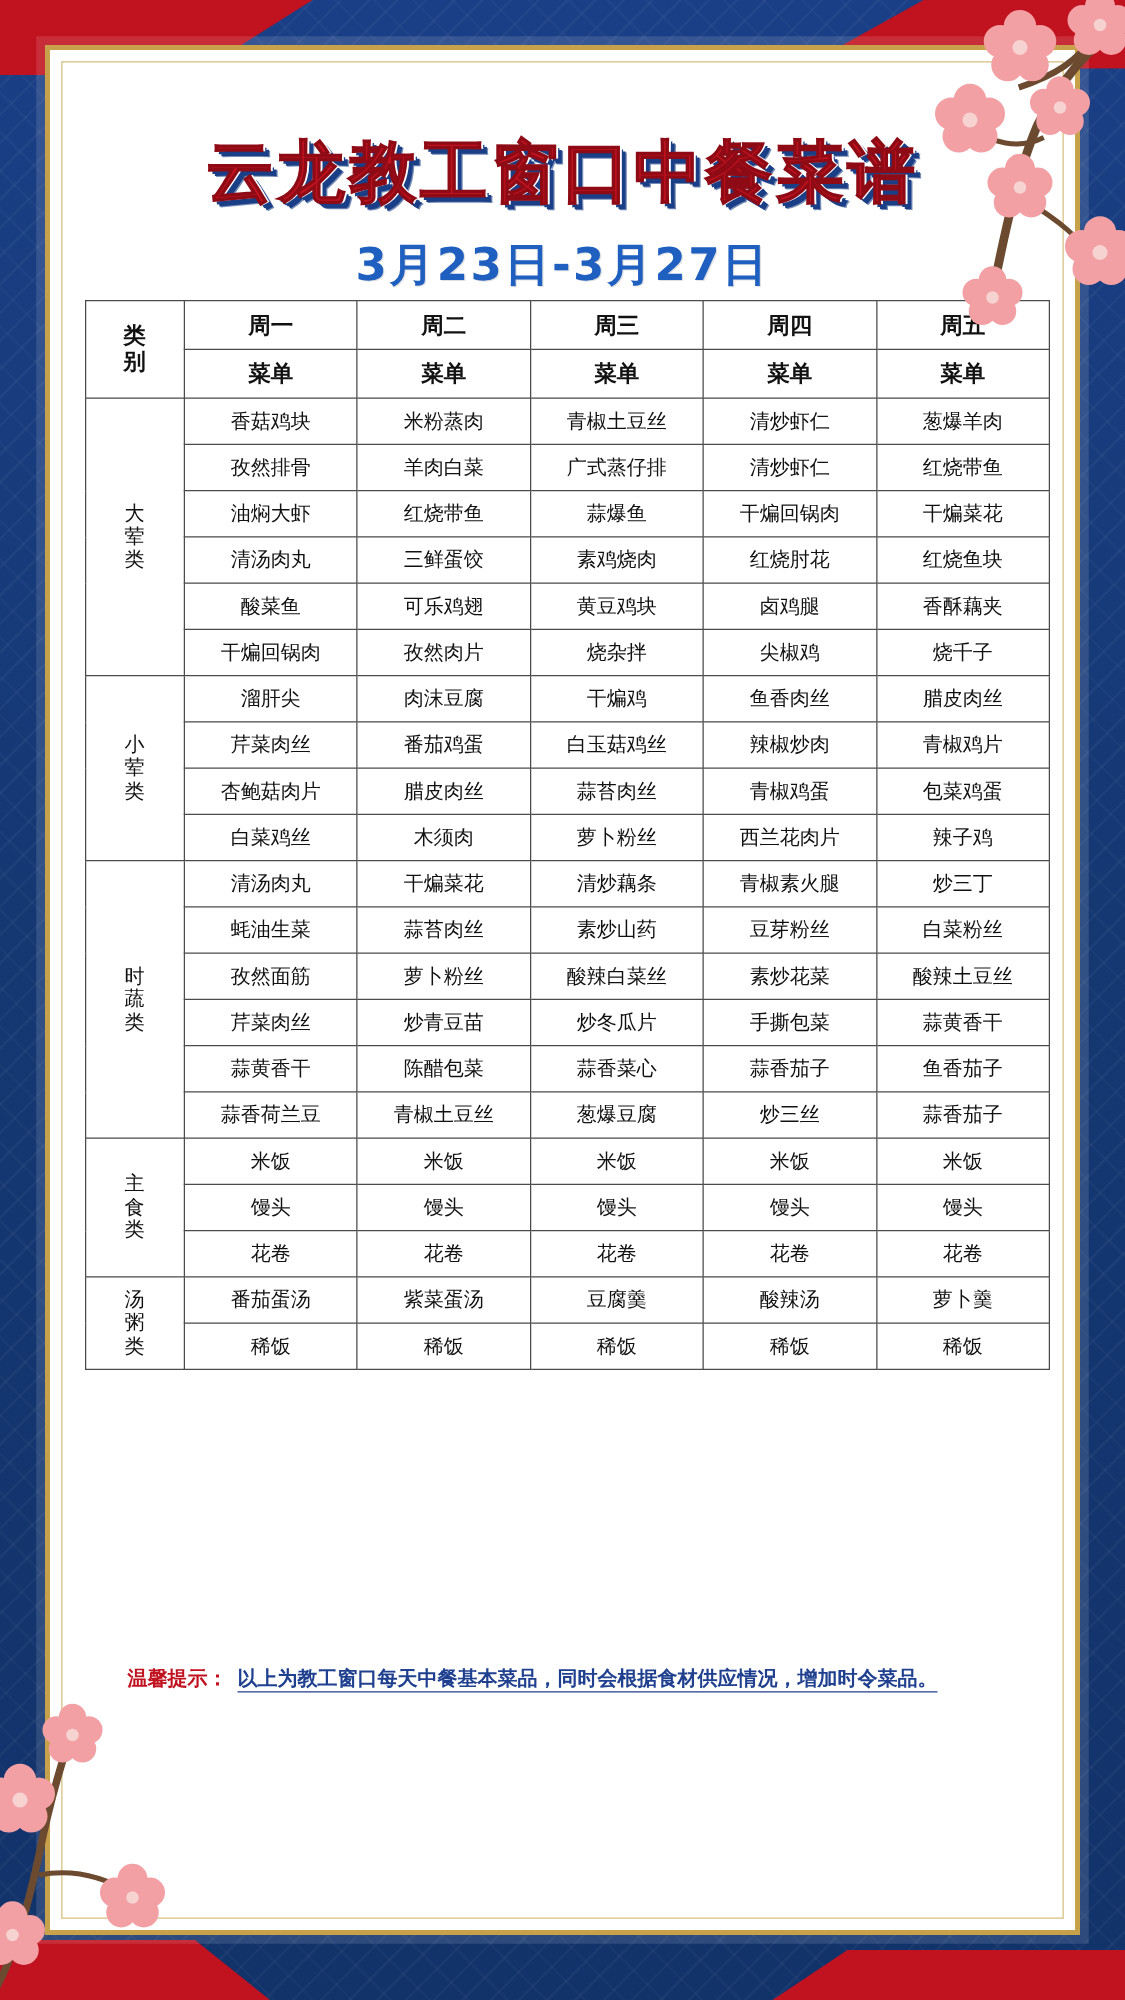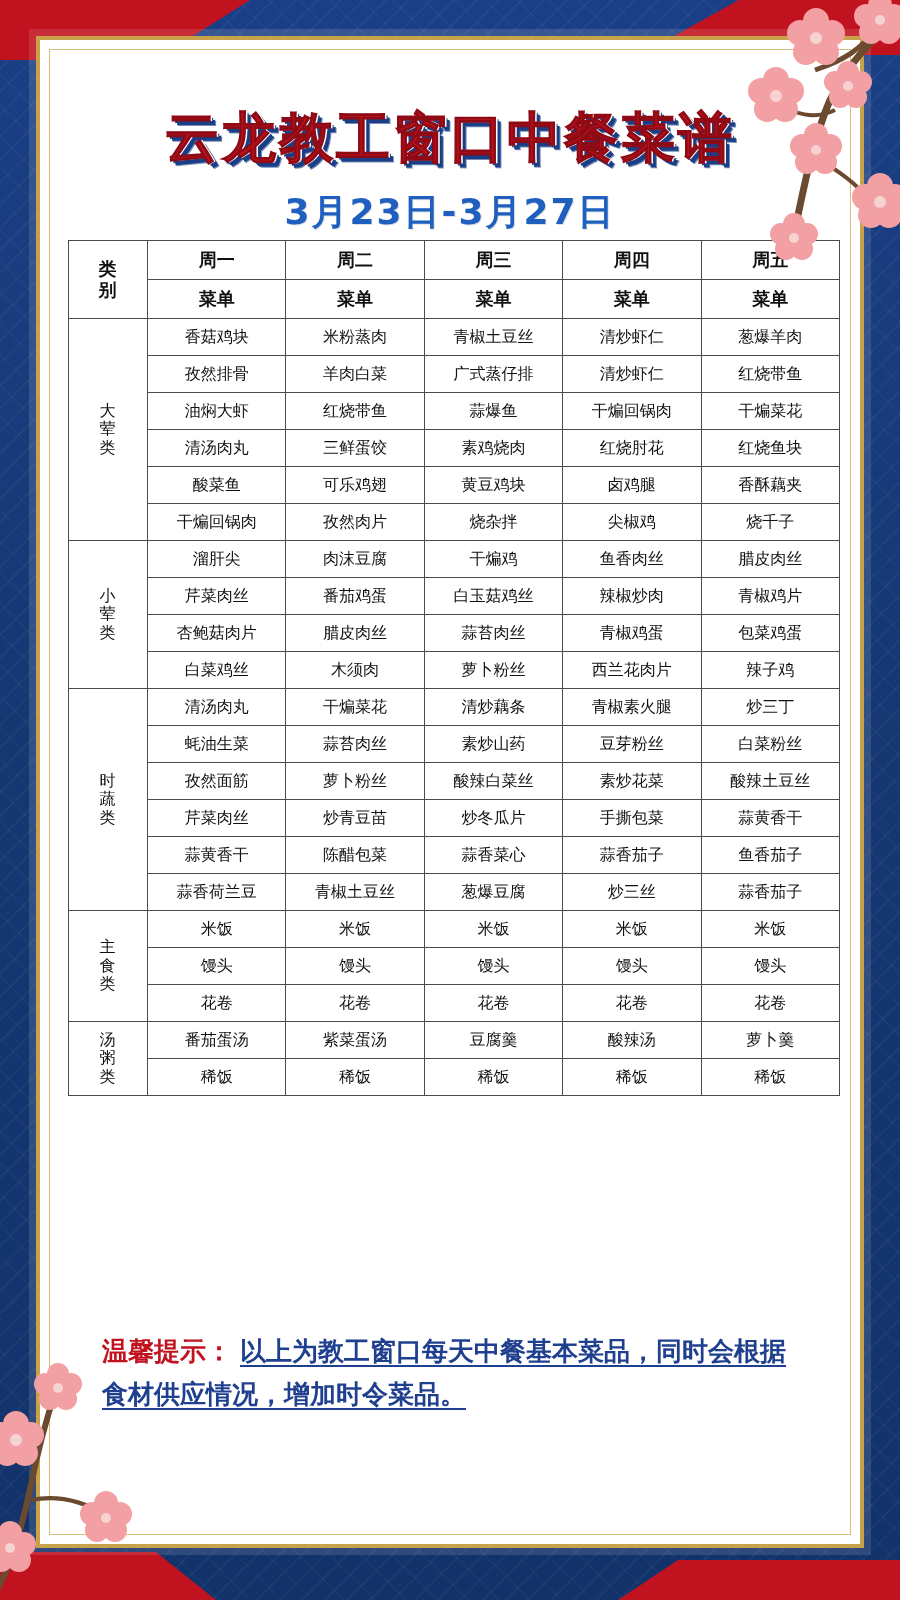--- a/index.html
+++ b/index.html
@@ -157,21 +157,21 @@
   .cat-col span { display: block; }
   .sep-row td { border-top: 2px solid #3a3a3a; }
 
   
   .note {
     position: absolute;
     left: 62px;
     right: 52px;
     top: 1290px;
     font-family: "DejaVu Serif", "Liberation Serif", serif;
-    font-size: 26px;
+    font-size: 16px;
     font-weight: bold;
     line-height: 1.65;
     color: #1f3f8f;
   }
   .note .label {
     color: #c1121f;
     margin-right: 8px;
   }
   .note .body {
     text-decoration: underline;

